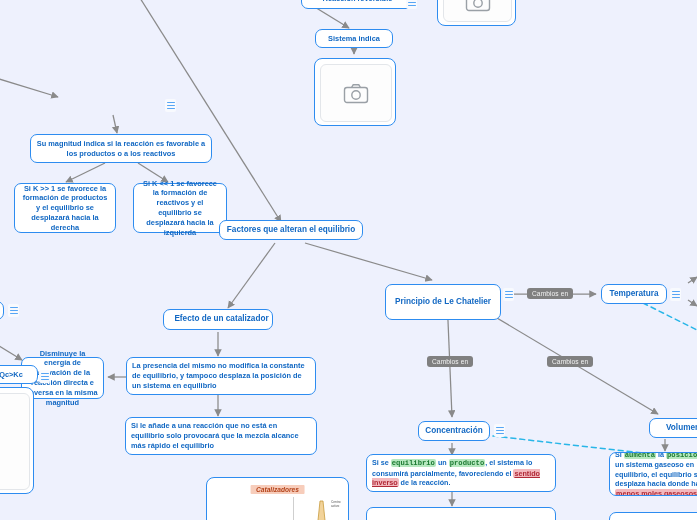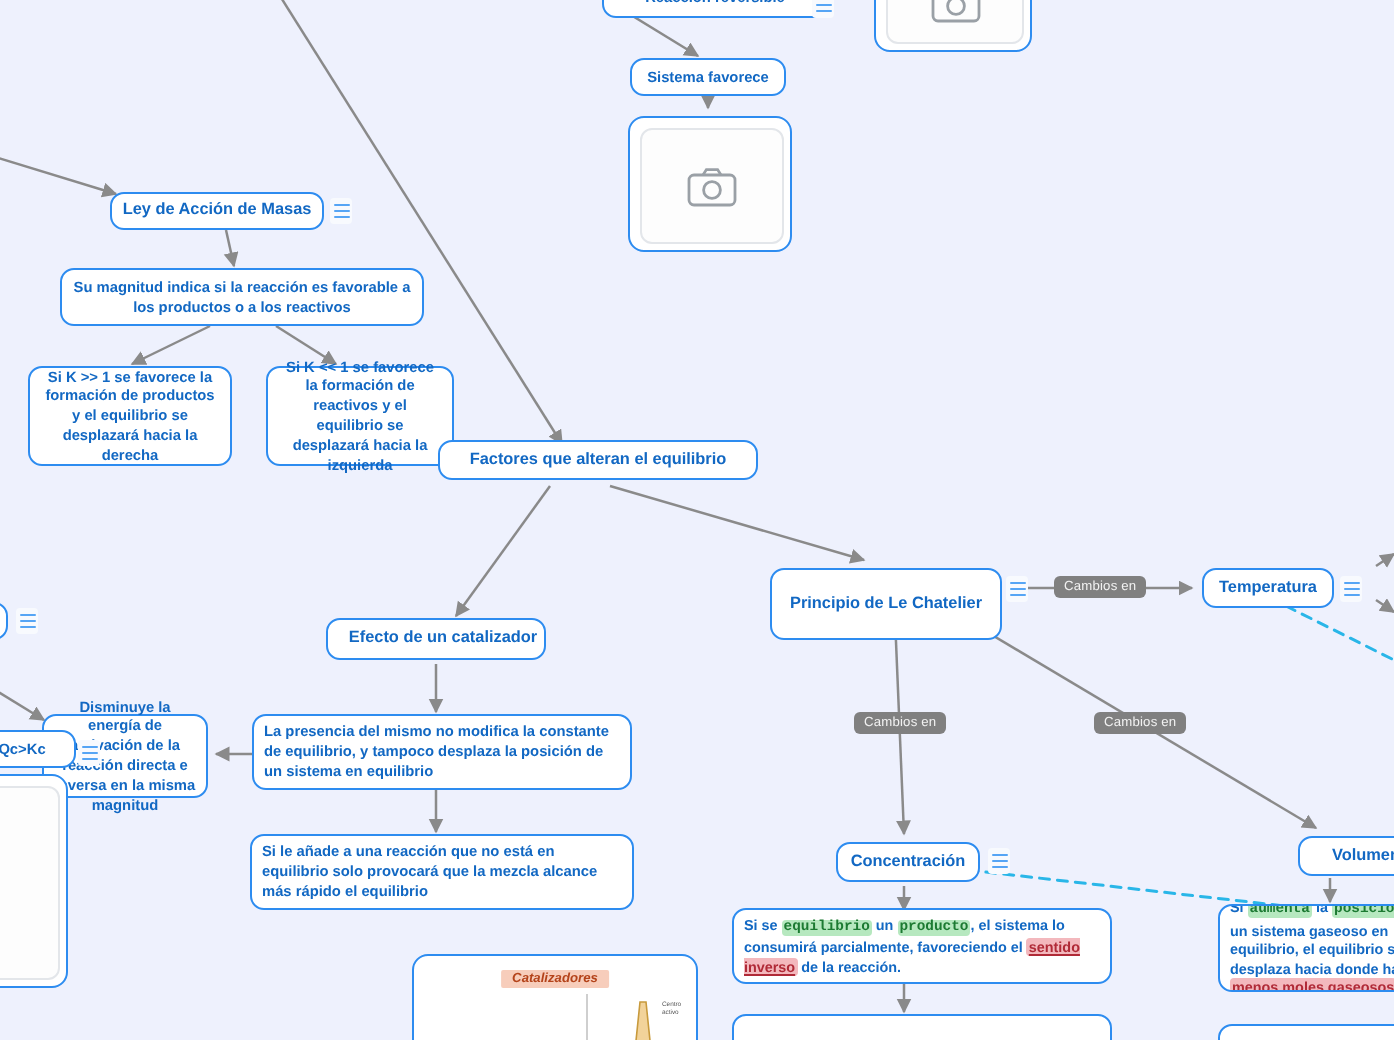--- a/index.html
+++ b/index.html
@@ -168,55 +168,52 @@
     <div class="inner">
       <svg class="cam" viewBox="0 0 26 21" fill="none" stroke="#9aa0a6" stroke-width="1.4">
         <rect x="1.5" y="4.5" width="23" height="15" rx="2.5"></rect>
         <path d="M8.5 4.5 L10.2 1.8 L15.8 1.8 L17.5 4.5"></path>
         <circle cx="13" cy="12" r="4.2"></circle>
       </svg>
     </div>
   </div>
 
   <div class="node single" style="left:315px; top:29px; width:78px; height:19px;">
-    <span>Sistema favorece</span>
+    <span>Sistema indica</span>
   </div>
 
   <div class="imgnode" style="left:314px; top:58px; width:82px; height:68px;">
     <div class="inner">
       <svg class="cam" viewBox="0 0 26 21" fill="none" stroke="#9aa0a6" stroke-width="1.4">
         <rect x="1.5" y="4.5" width="23" height="15" rx="2.5"></rect>
         <path d="M8.5 4.5 L10.2 1.8 L15.8 1.8 L17.5 4.5"></path>
         <circle cx="13" cy="12" r="4.2"></circle>
       </svg>
     </div>
   </div>
 
-  <div class="node single title" style="left:55px; top:96px; width:107px; height:19px;">
-    <span>Ley de Acción de Masas</span>
-  </div>
   <div class="hamb" style="left:165px; top:99px;">
     <i></i>
       <i></i>
       <i></i>
   </div>
 
   <div class="node" style="left:30px; top:134px; width:182px; height:29px;">
     <span>Su magnitud indica si la reacción es favorable a los productos o a los reactivos</span>
   </div>
 
   <div class="node" style="left:14px; top:183px; width:102px; height:50px;">
     <span>Si K &gt;&gt; 1 se favorece la formación de productos y el equilibrio se desplazará hacia la derecha</span>
   </div>
 
   <div class="node" style="left:133px; top:183px; width:94px; height:50px;">
     <span>Si K &lt;&lt; 1 se favorece la formación de reactivos y el equilibrio se desplazará hacia la izquierda</span>
   </div>
 
-  <div class="node single title" style="left:219px; top:220px; width:160px; height:20px;">
+  <div class="node single title" style="left:219px; top:220px; width:144px; height:20px;">
     <span>Factores que alteran el equilibrio</span>
   </div>
 
   <div class="node single title" style="left:163px; top:309px; width:110px; height:21px;padding-left:12px;">
     <span>Efecto de un catalizador</span>
   </div>
 
   <div class="node left" style="left:126px; top:357px; width:190px; height:38px;">
     <span>La presencia del mismo no modifica la constante de equilibrio, y tampoco desplaza la posición de un sistema en equilibrio</span>
   </div>

